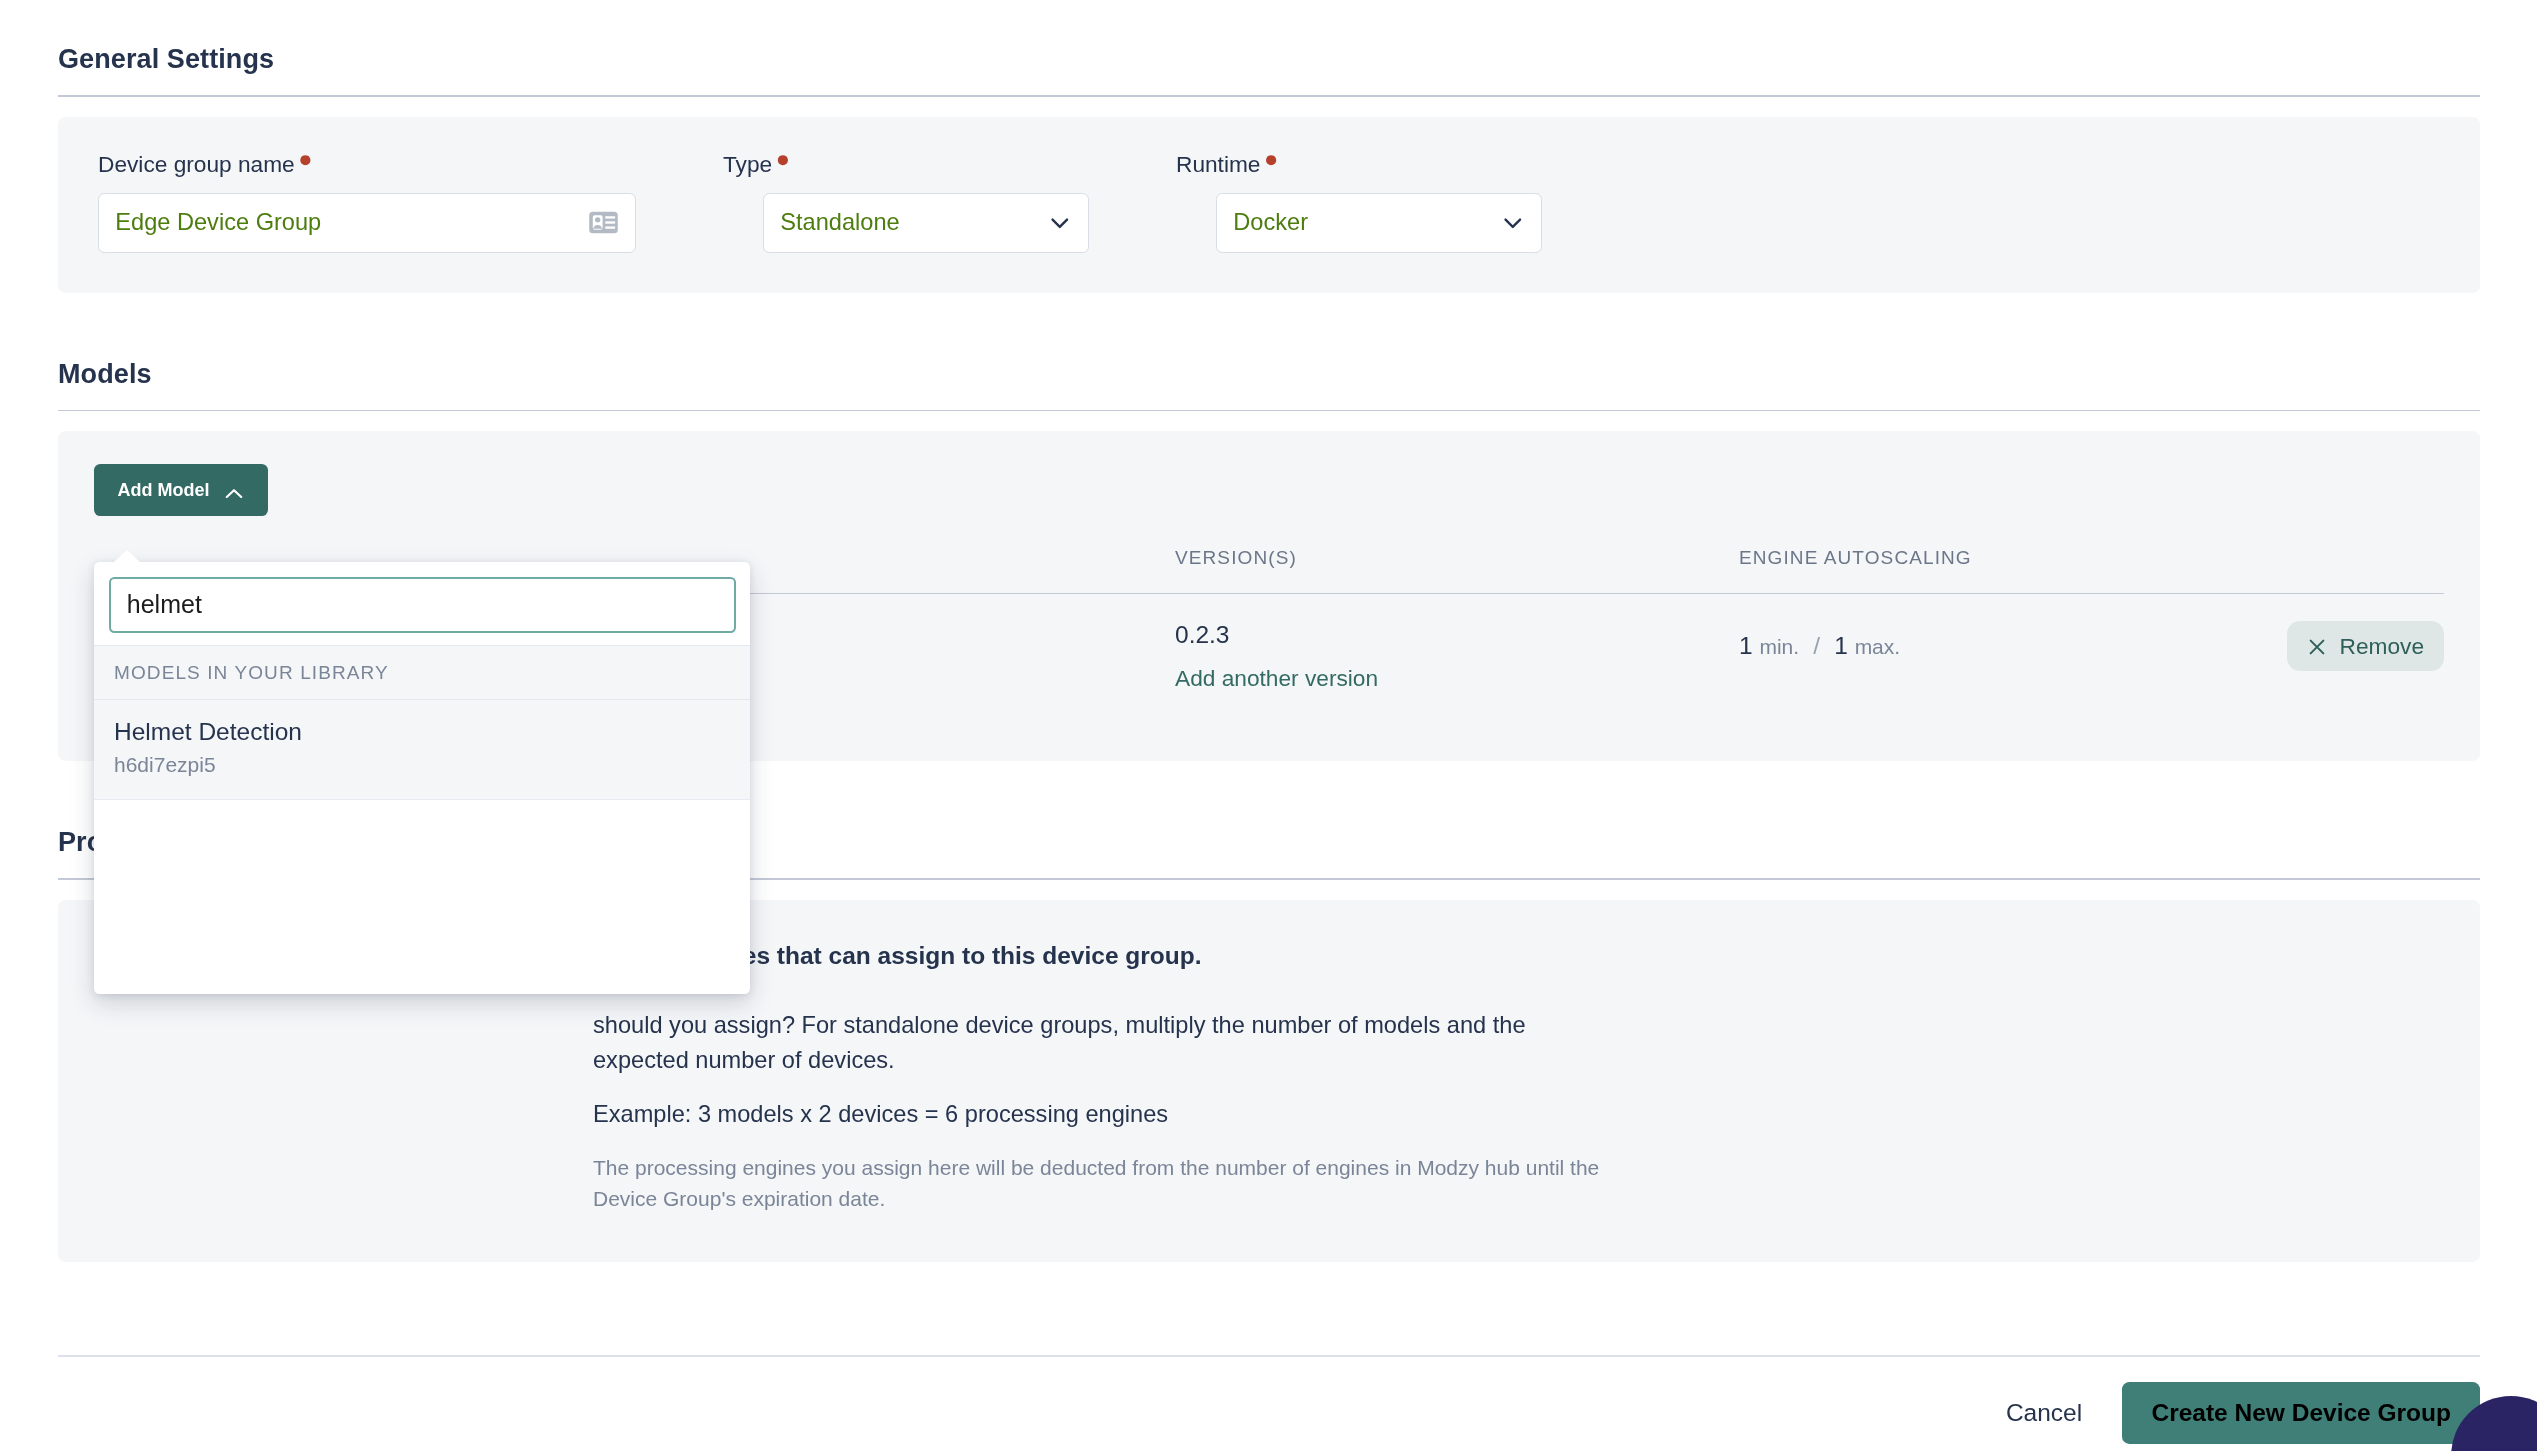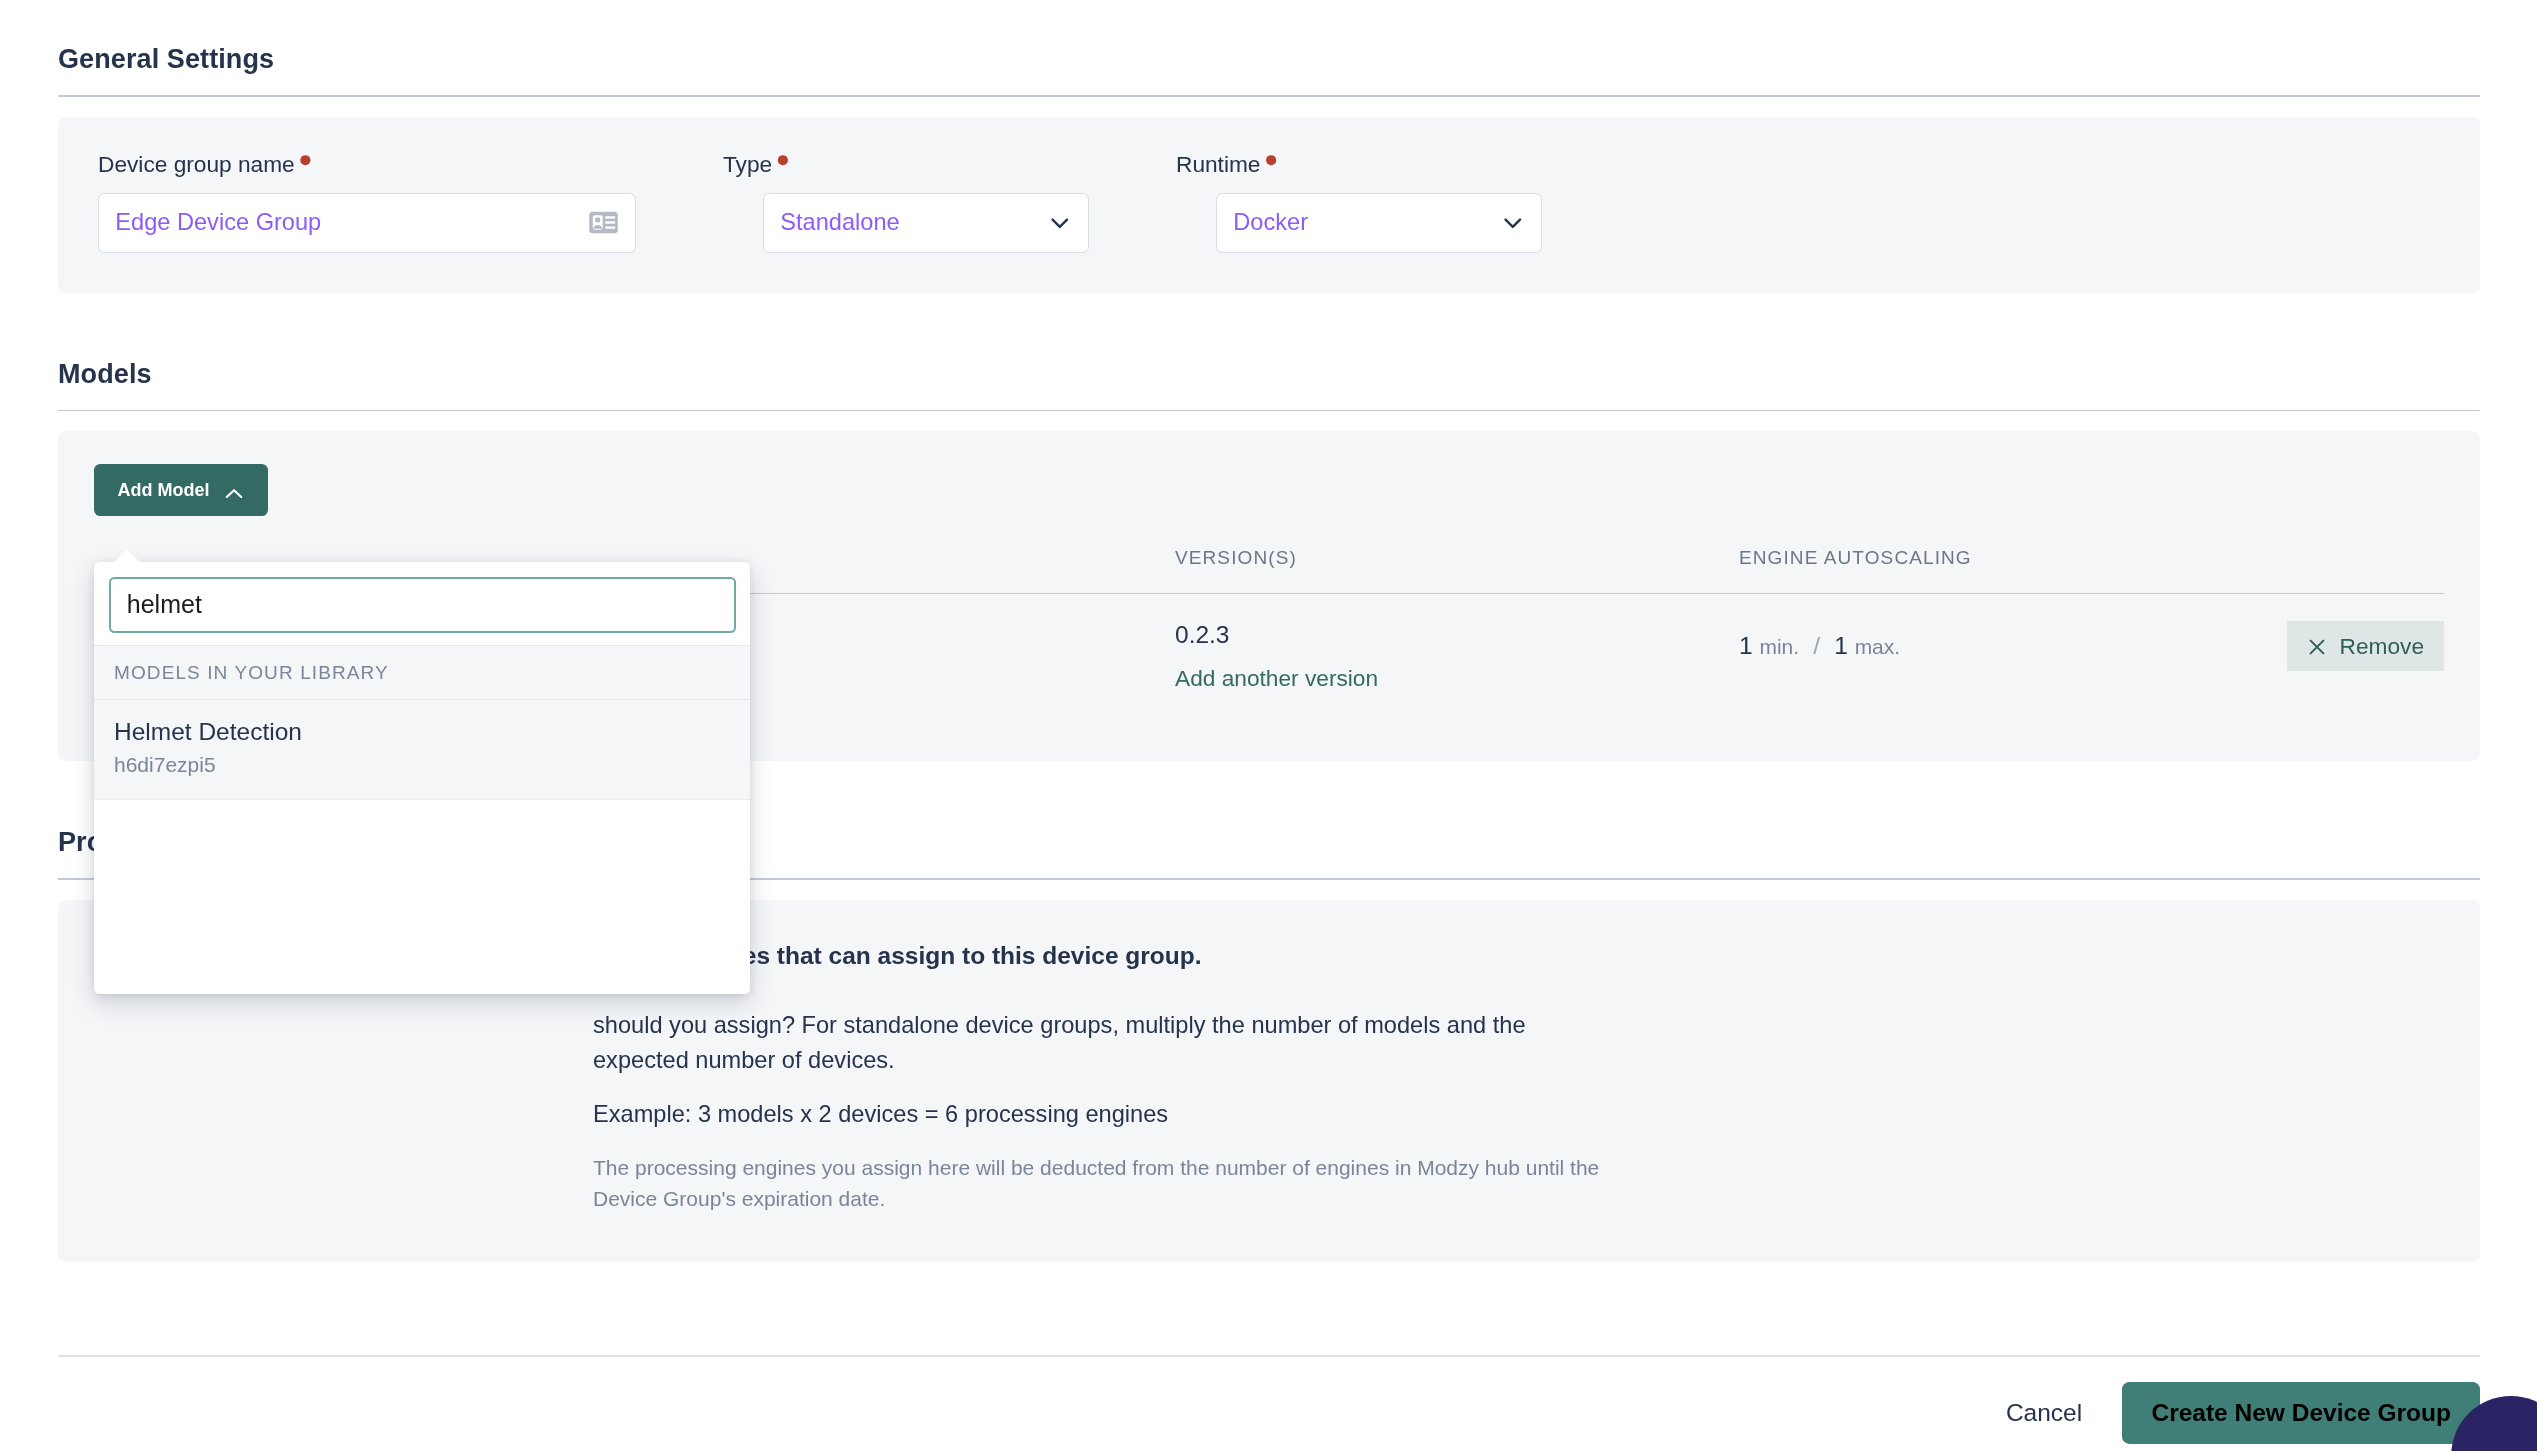--- a/index.html
+++ b/index.html
@@ -61,21 +61,21 @@
   }
   .control {
     height: 60px;
     background: #ffffff;
     border: 0.9px solid #d8dde6;
     border-radius: 6.3px;
     display: flex;
     align-items: center;
     padding: 0 16.3px;
     font-size: 23.6px;
-    color: #8b5cf6;
+    color: #4d7c0f;
   }
   .w-name { width: 538px; justify-content: space-between; }
   .w-sel  { width: 326px; justify-content: space-between; margin-left: 40px; }
 
   .idcard-icon { width: 31px; height: 25px; flex: 0 0 auto; }
   .chev { width: 23.6px; height: 23.6px; flex: 0 0 auto; }
 
   
   .models-panel { padding: 33px 36px 36px 36px; position: relative; }
 
@@ -122,21 +122,21 @@
   .auto-val .sep  { color: #9aa3b2; margin: 0 7.3px; }
 
   .remove-btn {
     display: inline-flex;
     align-items: center;
     gap: 12.7px;
     background: #dfe7e6;
     color: #2f5f59;
     font-size: 22.7px;
     border: none;
-    border-radius: 0;
+    border-radius: 13px;
     padding: 11.8px 20px;
     cursor: pointer;
     float: right;
   }
   .x-icon { width: 20px; height: 20px; }
 
   
   .pe-panel { padding: 42px 51px 47px 51px; }
   .pe-line {
     font-size: 24.5px;

